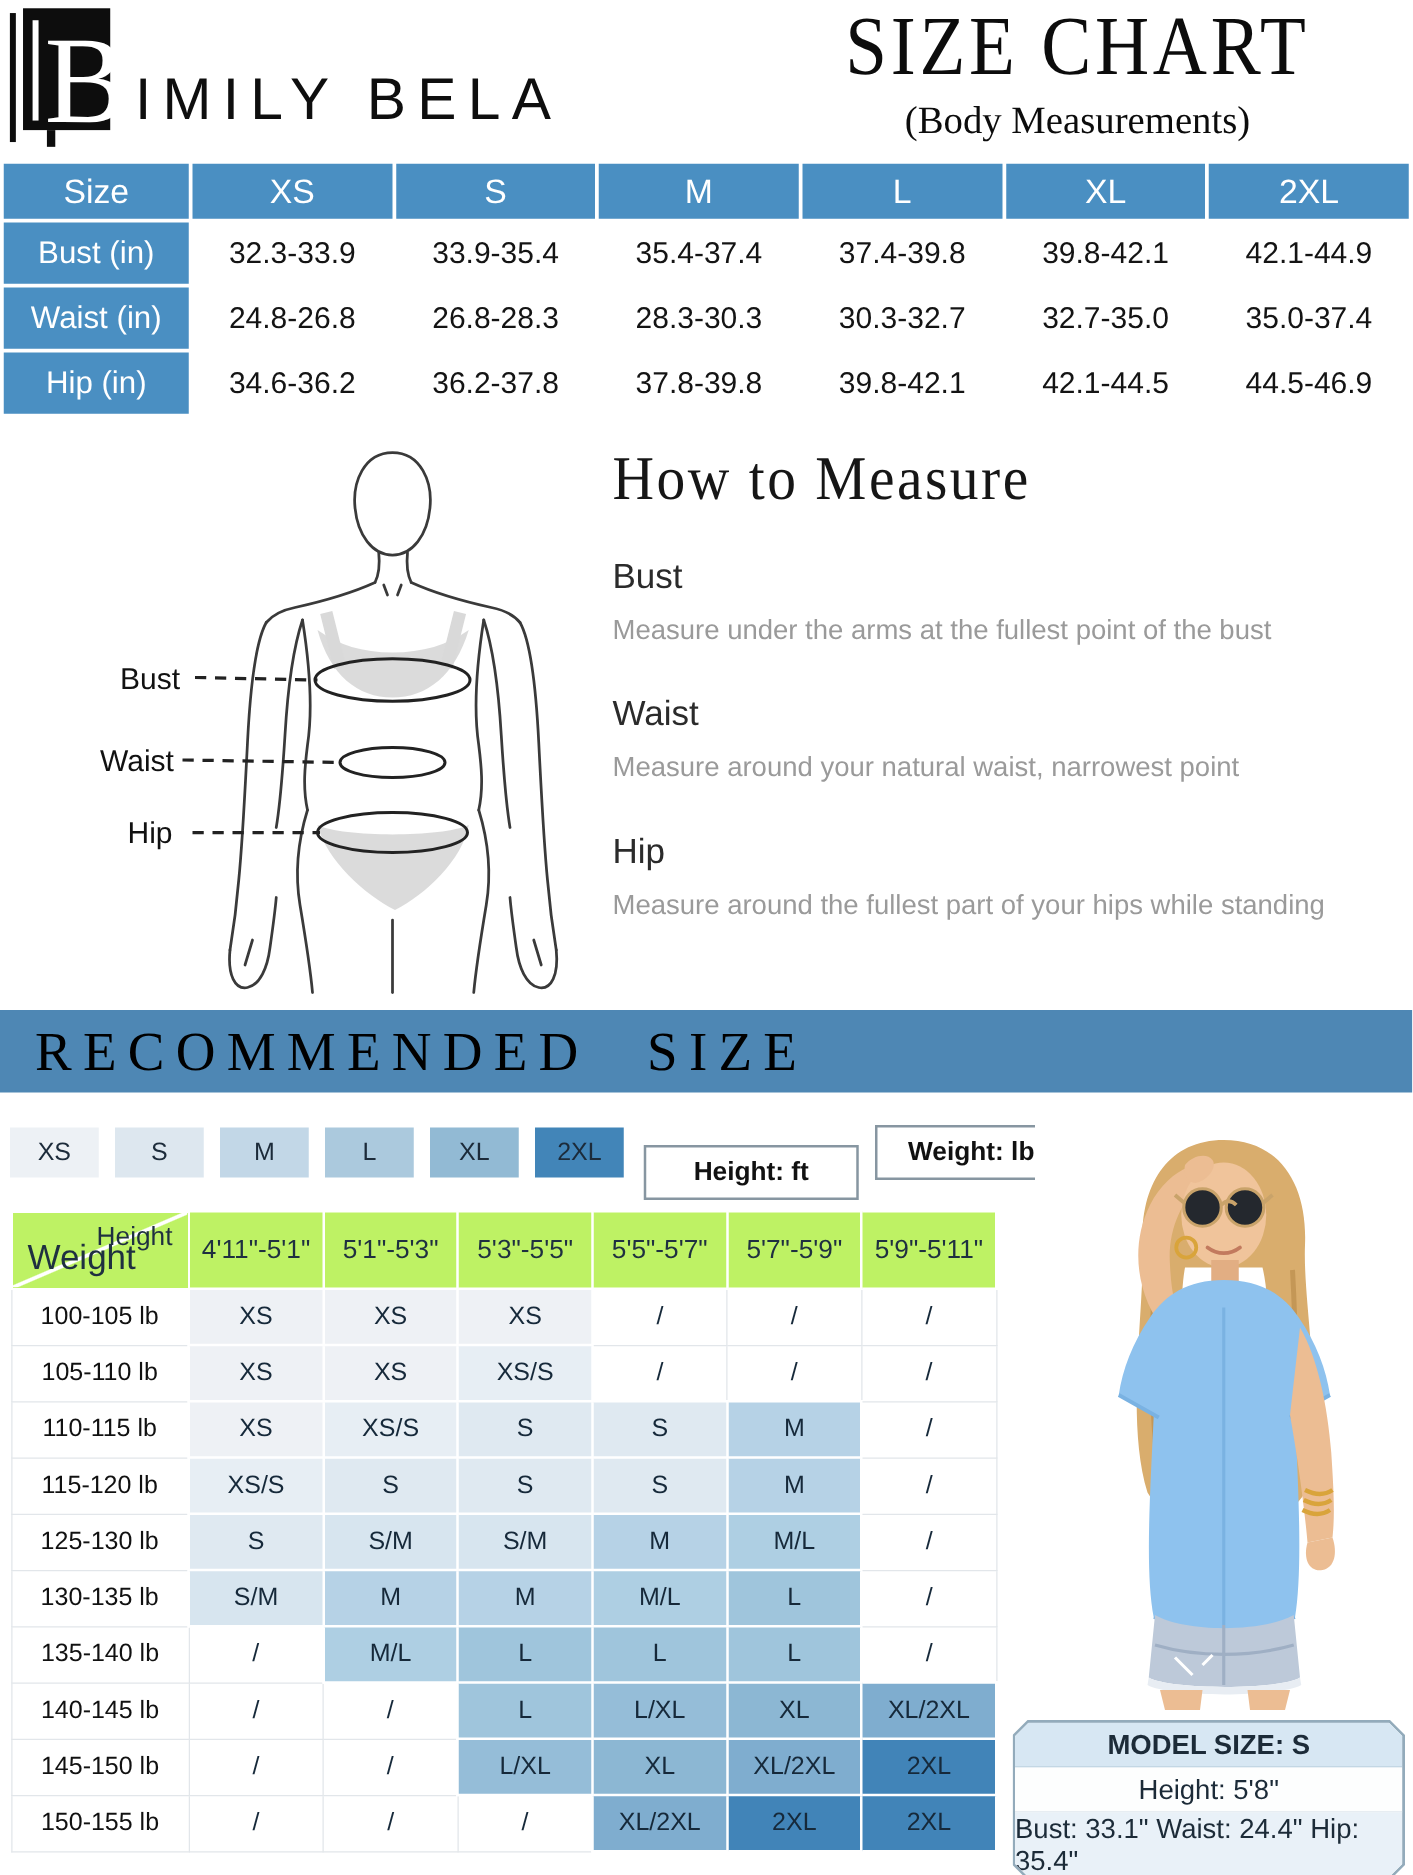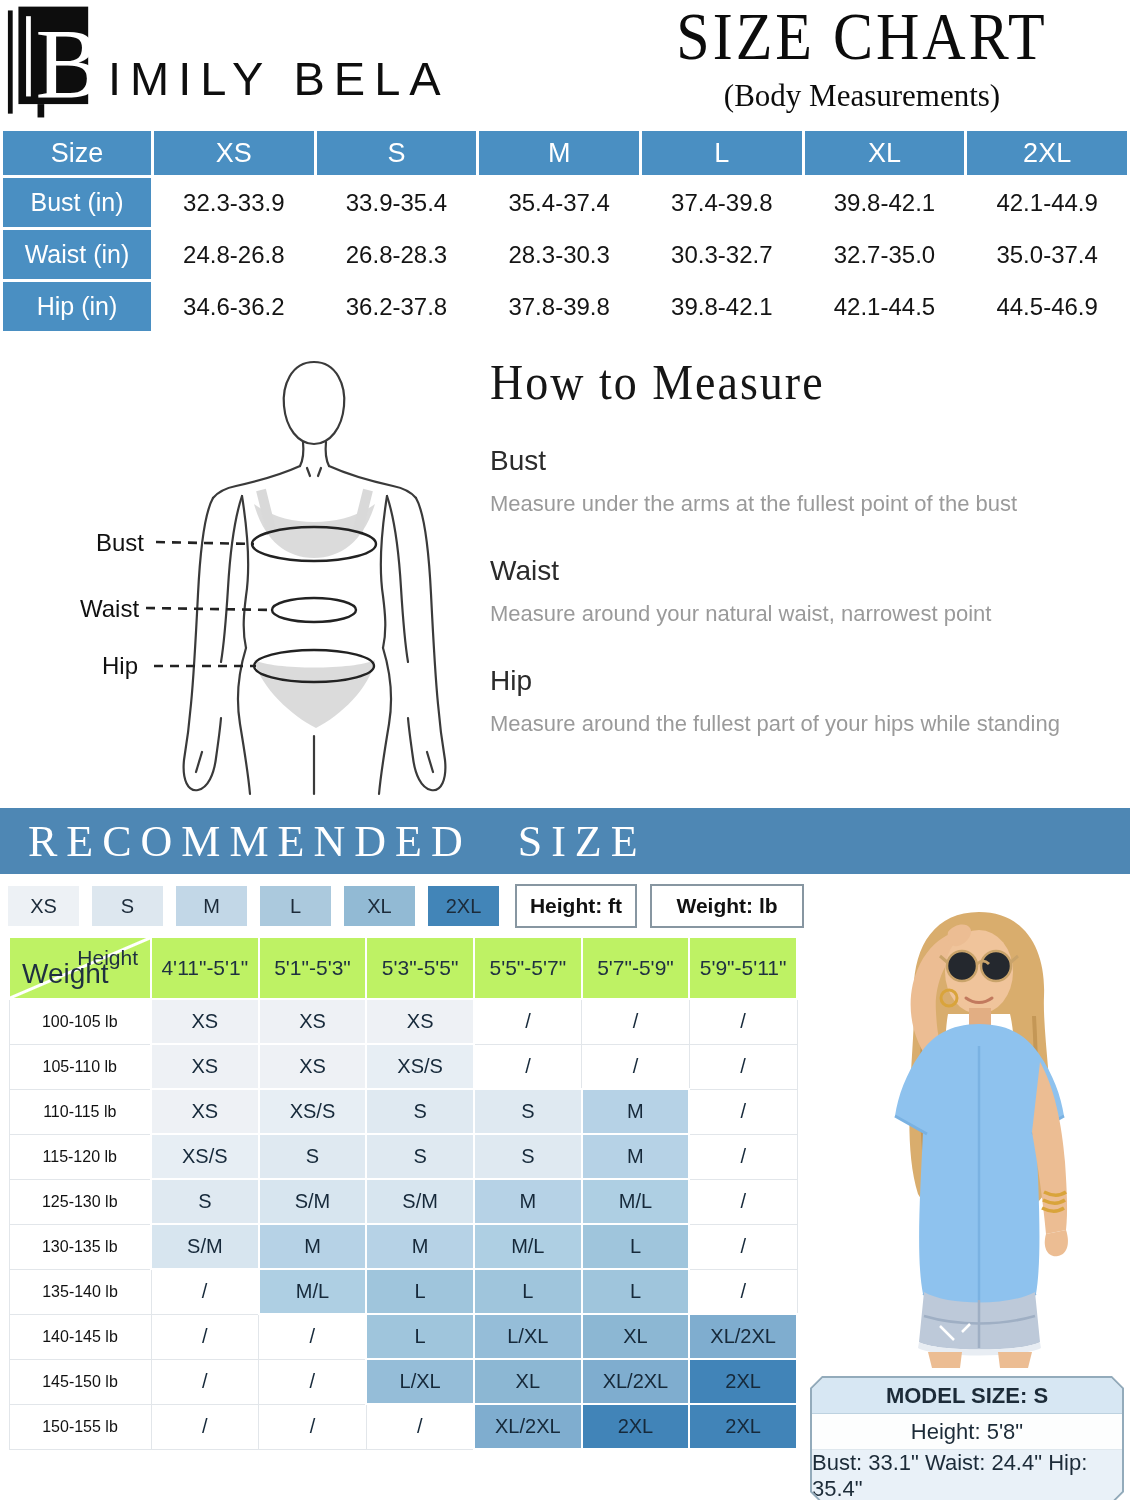--- a/index.html
+++ b/index.html
@@ -51,37 +51,37 @@
   .measure-title {
     font-family:"Liberation Serif", serif; font-size:46px; color:#161616;
     letter-spacing:2px; transform:scaleY(1.08); transform-origin:top left;
   }
   .m-item { margin-top:38px; }
   .m-item .m-head { font-size:28px; color:#2b2b2b; font-weight:400; }
   .m-item .m-desc { font-size:22px; color:#9a9a9a; margin-top:14px; font-weight:300; }
 
   
   .banner {
-    height:66px; background:#4e87b4; color:#ffffff; display:flex; align-items:center;
+    height:66px; background:#4e87b4; color:#000000; display:flex; align-items:center;
     font-family:"Liberation Serif", serif; font-size:44px; letter-spacing:9px;
     word-spacing:26px; padding-left:28px; transform-origin:left;
   }
 
   
   .bottom { position:relative; height:622px; }
   .legend { display:flex; gap:13px; margin:10px 0 0 8px; align-items:center; }
   .swatch {
     width:71px; height:40px; display:flex; align-items:center; justify-content:center;
     font-size:20px; color:#1c2b3a;
   }
   .unit-box {
     height:44px; display:flex; align-items:center; justify-content:center;
     background:#fff; border:2px solid #8796a1; font-size:21px; font-weight:700; color:#111;
   }
-  .unit-box.h { width:122px; margin-left:3px; }
+  .unit-box.h { width:172px; margin-left:3px;margin-top:32px; }
   .unit-box.w { width:154px; }
 
   table.rec-table {
     margin:8px 0 0 8px; width:790px; border-collapse:collapse; table-layout:fixed;
   }
   table.rec-table col.wcol { width:142px; }
   table.rec-table th, table.rec-table td {
     text-align:center; vertical-align:middle; font-weight:400;
   }
   table.rec-table th {
@@ -89,21 +89,21 @@
     border:2px solid #fff;
   }
   table.rec-table th.corner { position:relative; overflow:hidden; }
   table.rec-table th.corner .diag {
     position:absolute; inset:0;
     background:linear-gradient(to bottom right, rgba(0,0,0,0) calc(50% - 2px), #fff calc(50% - 1px), #fff calc(50% + 1px), rgba(0,0,0,0) calc(50% + 2px));
   }
   table.rec-table th.corner .c-top { position:absolute; top:8px; right:12px; font-size:21px; }
   table.rec-table th.corner .c-bottom { position:absolute; bottom:8px; left:12px; font-size:28px; }
   table.rec-table td { height:45px; font-size:20px; color:#16293a; border:1px solid #e2e6ea; }
-  table.rec-table td.wlabel { background:#fff; color:#111; font-size:16px;margin-left:44px; }
+  table.rec-table td.wlabel { background:#fff; color:#111; font-size:20px;margin-left:44px; }
   table.rec-table td.colored { border:2px solid #ffffff; }
 
   .photo-wrap { position:absolute; right:0; top:12px; width:302px; height:472px; }
   .model-box {
     position:absolute; right:6px; top:492px; width:314px; height:128px;
     background:#93abbb; padding:2px;
     clip-path:polygon(12px 0, calc(100% - 12px) 0, 100% 12px, 100% calc(100% - 12px), calc(100% - 12px) 100%, 12px 100%, 0 calc(100% - 12px), 0 12px);
   }
   .model-box-inner {
     width:100%; height:100%; background:#fff; display:flex; flex-direction:column;

